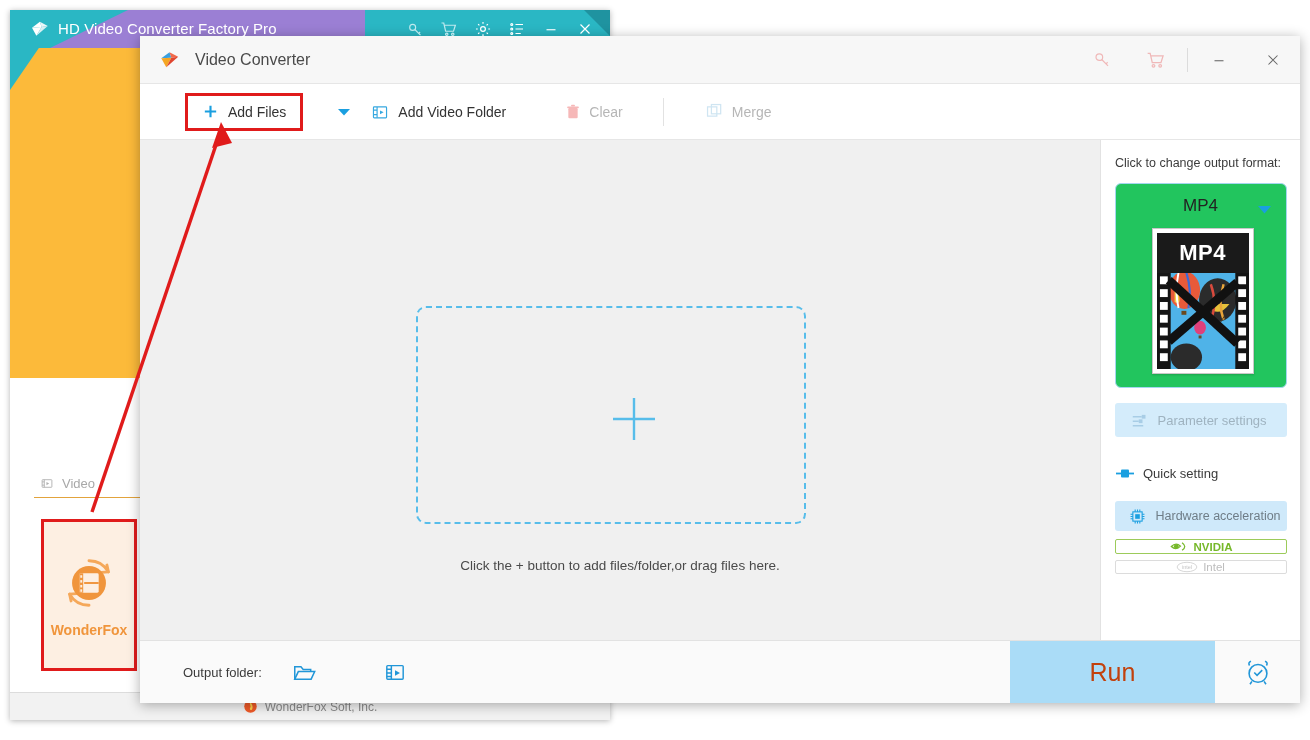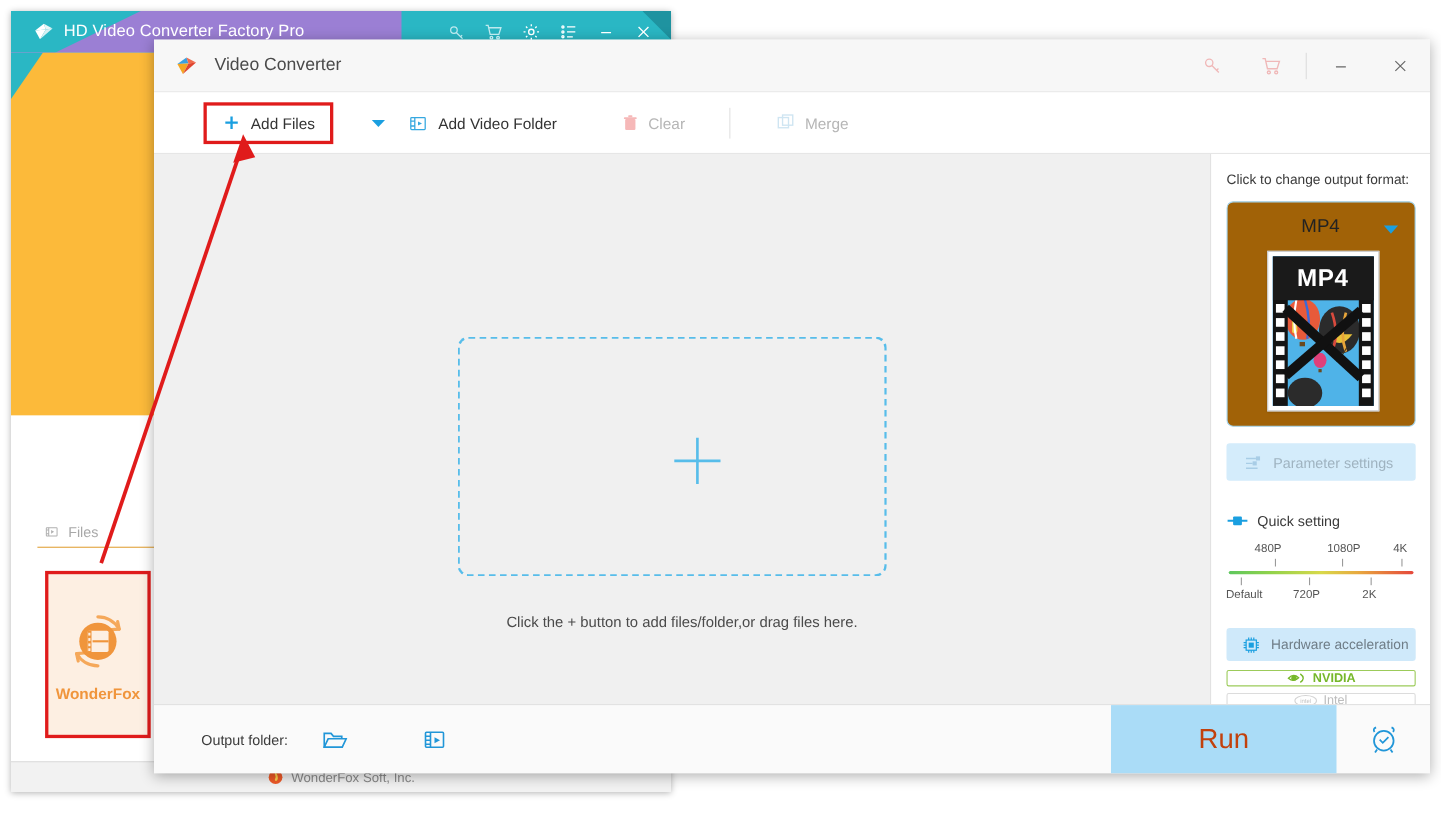--- a/index.html
+++ b/index.html
@@ -163,21 +163,21 @@
   }
 
   
   .rpanel {
     position:absolute; left:960px; top:104px; width:200px; height:527px;
     background:#ffffff; border-left:1px solid #e2e2e2;
   }
   .rp-head { margin:16px 0 0 14px; font-size:12.5px; color:#3b3b3b; }
   .fmt-card {
     margin:13px auto 0 auto; width:172px; height:205px;
-    background:#a16207; border:1px solid #a4d6f0; border-radius:6px;
+    background:#22c55e; border:1px solid #a4d6f0; border-radius:6px;
     position:relative;
   }
   .fmt-name {
     position:absolute; top:12px; left:0; width:100%; text-align:center;
     font-size:17px; color:#222;
   }
   .fmt-caret { position:absolute; top:17px; right:14px; color:#1a9fe0; }
   .fmt-thumb {
     position:absolute; left:36px; top:44px; width:102px; height:146px;
     background:#ffffff; border:1px solid #c8c8c8; padding:4px;
@@ -318,21 +318,21 @@
       <div class="splash-teal"></div>
       <div class="splash-orange"></div>
     </div>
 
     <div class="video-tab">
       <svg width="14" height="13" viewBox="0 0 24 24" fill="none" stroke="#b0b0b0" stroke-width="1.7">
         <rect x="3" y="5" width="18" height="14" rx="1"></rect>
         <path d="M7 5 V19 M3 9 H7 M3 15 H7"></path>
         <path d="M11 9 L16 12 L11 15 Z" fill="#b0b0b0" stroke="none"></path>
       </svg>
-      <span>Files</span>
+      <span>Video</span>
     </div>
     <div class="video-underline"></div>
 
     <div class="conv-tile">
       <svg width="62" height="62" viewBox="0 0 64 64">
         <path d="M32 9 a23 23 0 0 1 20 11.5" fill="none" stroke="#f5a85a" stroke-width="3" stroke-linecap="round"></path>
         <path d="M52 20.5 l-1.5 -7 M52 20.5 l-7 0.5" fill="none" stroke="#f5a85a" stroke-width="3" stroke-linecap="round"></path>
         <path d="M32 55 a23 23 0 0 1 -20 -11.5" fill="none" stroke="#f5a85a" stroke-width="3" stroke-linecap="round"></path>
         <path d="M12 43.5 l1.5 7 M12 43.5 l7 -0.5" fill="none" stroke="#f5a85a" stroke-width="3" stroke-linecap="round"></path>
         <circle cx="32" cy="32" r="17.5" fill="#f0953c"></circle>
@@ -513,35 +513,20 @@
       </div>
 
       <div class="quick-row">
         <svg width="20" height="11" viewBox="0 0 20 11">
           <path d="M1 5.5 H19" stroke="#1a9fe0" stroke-width="1.8"></path>
           <rect x="6" y="1.5" width="8" height="8" rx="1" fill="#1a9fe0"></rect>
         </svg>
         <span>Quick setting</span>
       </div>
 
-      <div class="slider-wrap">
-        <div class="sl-bar"></div>
-        <div class="sl-lab" style="left:26px; top:0;">480P</div>
-        <div class="sl-lab" style="left:92px; top:0;">1080P</div>
-        <div class="sl-lab" style="left:152px; top:0;">4K</div>
-        <div class="sl-tick" style="left:44px; top:15px;"></div>
-        <div class="sl-tick" style="left:105px; top:15px;"></div>
-        <div class="sl-tick" style="left:159px; top:15px;"></div>
-        <div class="sl-tick" style="left:13px; top:32px;"></div>
-        <div class="sl-tick" style="left:75px; top:32px;"></div>
-        <div class="sl-tick" style="left:131px; top:32px;"></div>
-        <div class="sl-lab" style="left:0px; top:42px;">Default</div>
-        <div class="sl-lab" style="left:61px; top:42px;">720P</div>
-        <div class="sl-lab" style="left:124px; top:42px;">2K</div>
-      </div>
 
       <div class="hw-btn">
         <svg width="17" height="17" viewBox="0 0 22 22" fill="none" stroke="#1a9fe0" stroke-width="1.4">
           <rect x="5" y="5" width="12" height="12"></rect>
             <rect x="8" y="8" width="6" height="6" fill="#1a9fe0" stroke="none"></rect>
           <path d="M8 5 V2 M11 5 V2 M14 5 V2 M8 17 V20 M11 17 V20 M14 17 V20 M5 8 H2 M5 11 H2 M5 14 H2 M17 8 H20 M17 11 H20 M17 14 H20"></path>
         </svg>
         <span>Hardware acceleration</span>
       </div>
 

